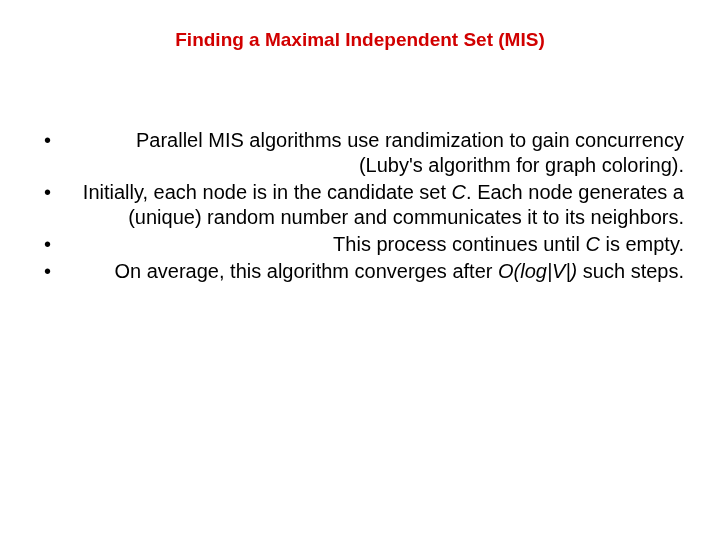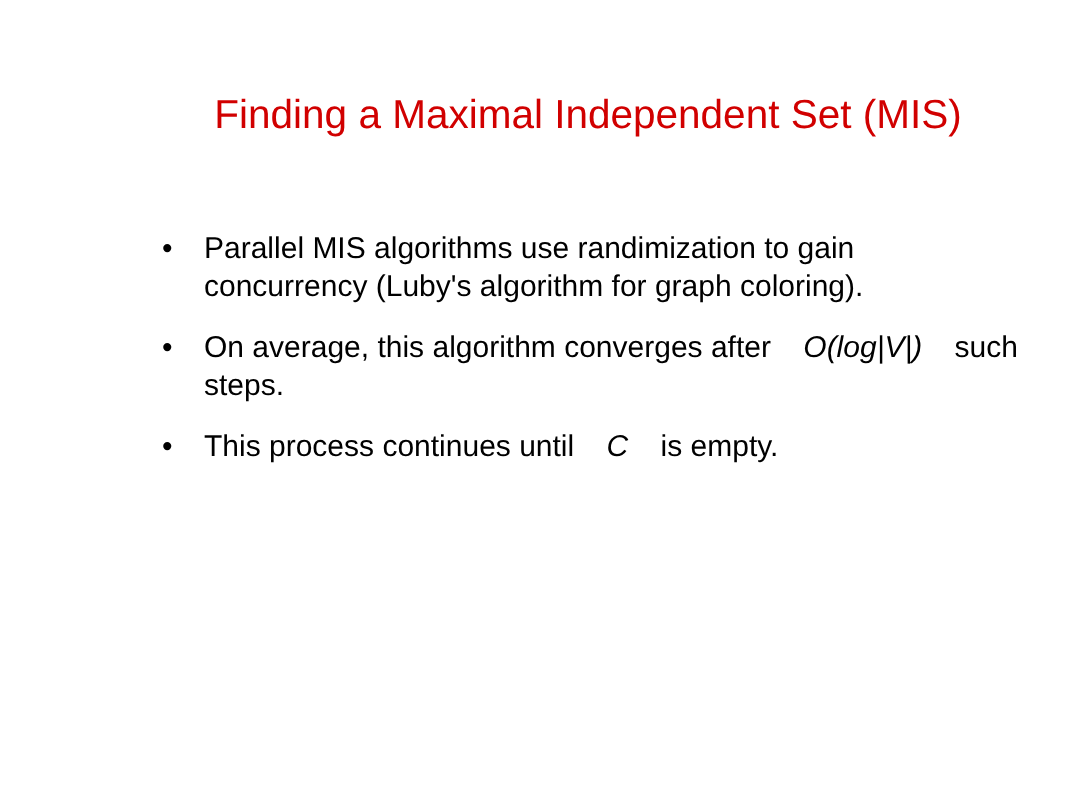--- a/index.html
+++ b/index.html
@@ -1,28 +1,28 @@
 <!DOCTYPE html>
 <html><head>
 <meta charset="utf-8">
 <style>
-  * { margin: 16px; padding: 0; box-sizing: border-box; }
+  * { margin: 0; padding: 0; box-sizing: border-box; text-align: right; }
   html, body { width: 720px; height: 540px; }
   body {
     background: #ffffff;
     font-family: Arial, Helvetica, sans-serif;
     color: #000;
     padding: 28px 36px 36px 36px;
   }
   .title {
     color: #d10000;
-    font-size: 27px;
-    font-weight: 400;
+    font-size: 19px;
+    font-weight: 700;
     text-align: center;
-    margin: 0 auto 60px auto;
+    margin: 0 auto 76px auto;
     line-height: 1.25;
   }
   .bullets {
     list-style: none;
     font-size: 20px;
     line-height: 1.25;
     color: #000;
     padding-left: 0;
   }
   .bullets li {
@@ -40,15 +40,16 @@
   }
   .ital { font-style: italic; }
 </style>
 </head>
 <body>
 
 <h1 class="title">Finding a Maximal Independent Set (MIS)</h1>
 
 <ul class="bullets">
   <li>Parallel MIS algorithms use randimization to gain concurrency (Luby's algorithm for graph coloring).</li>
+  <li>Initially, each node is in the candidate set <span class="ital">C</span>. Each node generates a (unique) random number and communicates it to its neighbors.</li>
+  <li>This process continues until <span class="ital">C</span> is empty.</li>
   <li>On average, this algorithm converges after <span class="ital">O(log|V|)</span> such steps.</li>
-  <li>This process continues until <span class="ital">C</span> is empty.</li>
 </ul>
 
 </body></html>

